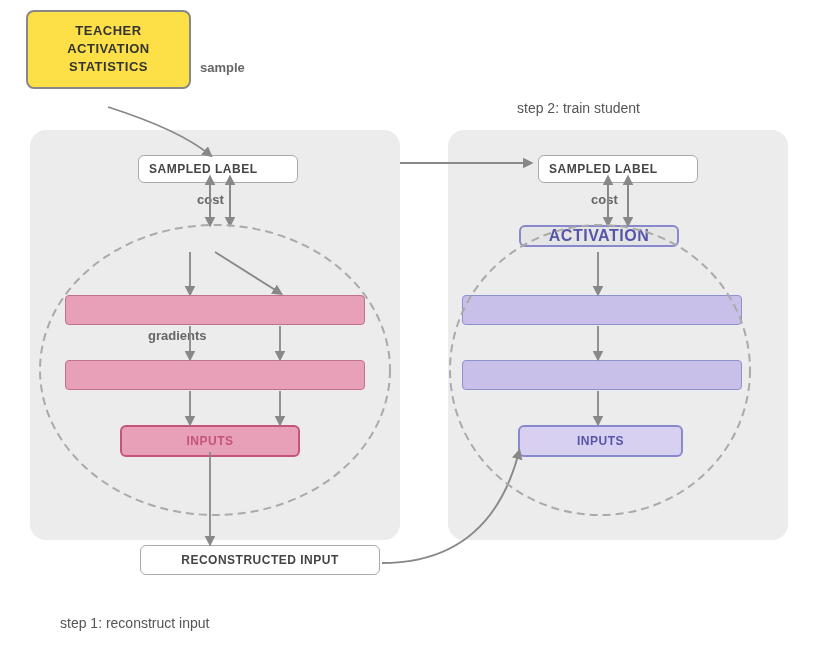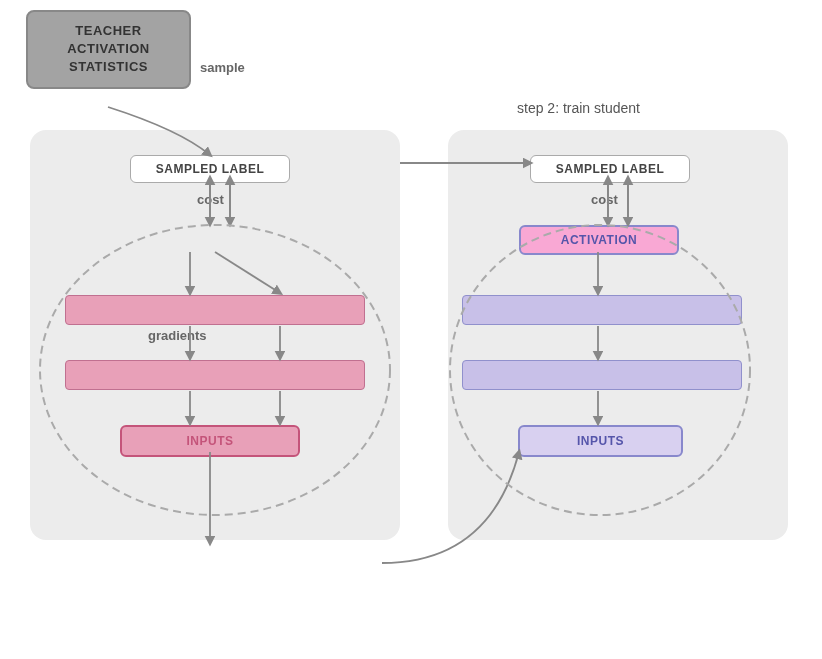--- a/index.html
+++ b/index.html
@@ -19,21 +19,21 @@
     }
 
     
     .teacher-box {
       position: absolute;
       top: 10px;
       left: 26px;
       width: 165px;
       border: 2px solid #888;
       border-radius: 8px;
-      background: #a3a3a3;
+      background: #fde047;
       text-align: center;
       padding: 10px 8px;
       font-size: 13px;
       font-weight: bold;
       color: #333;
       letter-spacing: 0.5px;
       line-height: 1.4;
     }
 
     
@@ -64,26 +64,26 @@
       font-size: 14px;
       color: #555;
     }
 
     
     .sampled-label-box {
       position: absolute;
       border: 1.5px solid #aaa;
       border-radius: 6px;
       background: #fff;
-      text-align: center;
       font-size: 12px;
       font-weight: bold;
       color: #444;
       padding: 6px 10px;
       letter-spacing: 0.5px;
+      margin-left: 8px;
     }
 
     
     .w-activation-box {
       position: absolute;
       border: 2px solid #c4547a;
       border-radius: 6px;
       background: #f0c0d0;
       text-align: center;
       font-size: 12px;
@@ -91,26 +91,26 @@
       color: #c4547a;
       padding: 7px 10px;
       letter-spacing: 0.5px;
     }
 
     
     .activation-box {
       position: absolute;
       border: 2px solid #8888cc;
       border-radius: 6px;
-      background: #f9a8d4;
-      text-align: center;
-      font-size: 12px;
+      background: #e5e5e5;
+      text-align: center;
+      font-size: 16px;
       font-weight: bold;
       color: #5555aa;
-      padding: 6px 10px;
+      padding: 0 10px;
       letter-spacing: 0.5px;
     }
 
     
     .pink-bar {
       position: absolute;
       background: #e8a0b8;
       border: 1.5px solid #c07090;
       border-radius: 4px;
     }
@@ -192,20 +192,21 @@
   <div class="panel-step2"></div>
 
   <div class="teacher-box">
     <span>TEACHER
 ACTIVATION
 STATISTICS</span>
   </div>
 
   <div class="label-text" style="top:60px; left:200px;">sample</div>
 
+  <div class="step-label" style="bottom:28px; left:60px;">step 1: reconstruct input</div>
 
   <div class="step-label" style="top:100px; left:475px;margin-left:42px;">step 2: train student</div>
 
   <div class="sampled-label-box" style="top:155px; left:130px; width:160px;">SAMPLED LABEL</div>
 
   <div class="sampled-label-box" style="top:155px; left:530px; width:160px;">SAMPLED LABEL</div>
 
   <div class="label-text" style="top:192px; left:197px;">cost</div>
   <div class="label-text" style="top:192px; left:591px;">cost</div>
 
@@ -217,20 +218,21 @@
 
   <div class="purple-bar" style="top:295px; left:462px; width:280px; height:30px;"></div>
   <div class="purple-bar" style="top:360px; left:462px; width:280px; height:30px;"></div>
 
   <div class="label-text" style="top:328px; left:148px;">gradients</div>
 
   <div class="inputs-box-pink" style="top:425px; left:120px; width:180px;">INPUTS</div>
 
   <div class="inputs-box-purple" style="top:425px; left:518px; width:165px;">INPUTS</div>
 
+  <div class="recon-box" style="top:545px; left:140px; width:240px;">RECONSTRUCTED INPUT</div>
 
   <svg class="arrows-svg" xmlns="http://www.w3.org/2000/svg">
     <defs>
       <marker id="arrowhead" markerWidth="8" markerHeight="8" refX="4" refY="3" orient="auto">
         <polygon points="0 0, 6 3, 0 6" fill="#888"></polygon>
       </marker>
       <marker id="arrowhead-dark" markerWidth="8" markerHeight="8" refX="4" refY="3" orient="auto">
         <polygon points="0 0, 6 3, 0 6" fill="#555"></polygon>
       </marker>
       <marker id="arrowhead-up" markerWidth="8" markerHeight="8" refX="3" refY="4" orient="auto">

